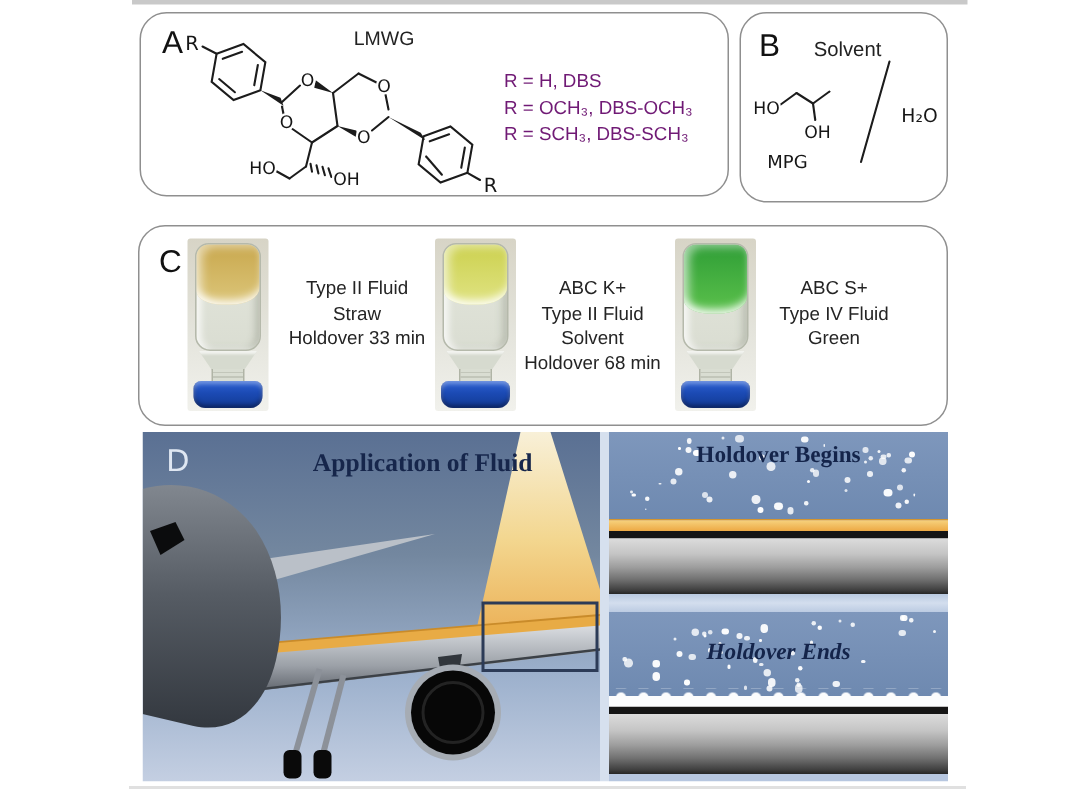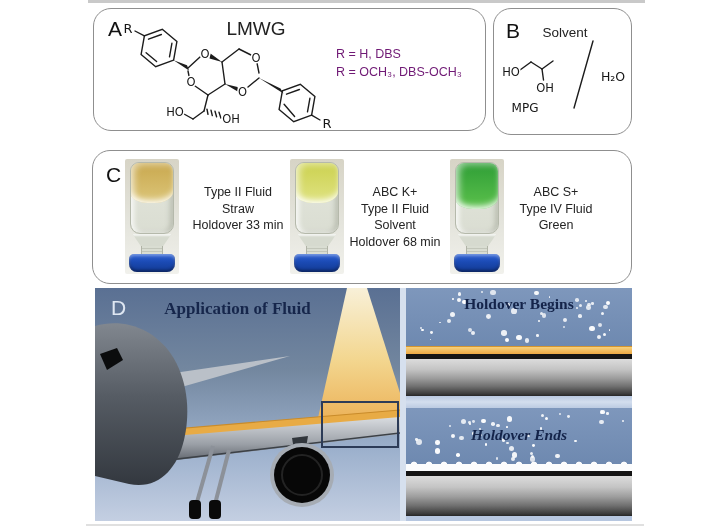--- a/index.html
+++ b/index.html
@@ -7,21 +7,21 @@
         font-family:"Liberation Sans", sans-serif;color:#1c1c1c;}
   .topstrip{position:absolute;left:88px;top:0;width:557px;height:3px;background:#c9c9c9;}
   .botstrip{position:absolute;left:86px;top:524px;width:558px;height:2px;background:#e0e0e0;}
 
   .panel{position:absolute;background:#fff;border:1.6px solid #8f8f8f;border-radius:18px;box-sizing:border-box;}
   #panelA{left:93px;top:8px;width:393px;height:123px;}
   #panelB{left:493px;top:8px;width:139px;height:127px;}
   #panelC{left:92px;top:150px;width:540px;height:134px;}
 
   .plabel{position:absolute;font-size:21px;color:#111;}
-  .lmwg-title{position:absolute;left:110px;top:9px;width:104px;text-align:center;font-size:19px;color:#222;}
+  .lmwg-title{position:absolute;left:110px;top:9px;width:104px;text-align:center;font-size:13px;color:#222;}
   .rlines{position:absolute;left:242px;top:37px;font-size:12.5px;line-height:17.5px;color:#701a75;white-space:nowrap;}
   .solvent-title{position:absolute;left:28px;top:16px;width:86px;text-align:center;font-size:13.5px;color:#222;}
 
   svg text{font-family:"DejaVu Sans","Liberation Sans",sans-serif;fill:#161616;
            paint-order:stroke;stroke:#ffffff;stroke-width:3px;stroke-linejoin:round;}
   .chem-stroke{stroke:#1c1c1c;stroke-width:1.4;fill:none;stroke-linecap:round;}
   .chem-fill{fill:#1c1c1c;stroke:none;}
 
   
   .vial-photo{position:absolute;top:8px;width:54px;height:115px;overflow:hidden;border-radius:2px;
@@ -41,21 +41,21 @@
       box-shadow:inset 0 2px 3px rgba(255,255,255,.35), inset 0 -2px 3px rgba(0,0,20,.4);}
   .vial-caption{position:absolute;top:33px;width:130px;text-align:center;font-size:12.5px;line-height:16.5px;color:#242424;}
 
   
   #panelD{position:absolute;left:95px;top:288px;width:537px;height:233px;overflow:hidden;}
   .d-left{position:absolute;left:0;top:0;width:305px;height:233px;overflow:hidden;
       background:linear-gradient(180deg,#5a7093 0%,#73879f 35%,#9db1cd 70%,#c4cfe2 100%);}
   .d-sep{position:absolute;left:305px;top:0;width:6px;height:233px;background:#d6e0ee;}
   .d-right{position:absolute;left:311px;top:0;width:226px;height:233px;}
   .d-label{position:absolute;left:16px;top:8px;font-size:21px;color:#dfe7f2;}
-  .d-title{position:absolute;left:25px;top:11px;width:235px;text-align:center;
+  .d-title{position:absolute;left:25px;top:11px;width:235px;text-align:right;
       font-family:"Liberation Serif",serif;font-weight:bold;font-size:17px;color:#16264b;}
   .rt-title{position:relative;z-index:3;margin-top:7px;text-align:center;
       font-family:"Liberation Serif",serif;font-weight:bold;font-size:15.5px;color:#14244a;}
   .snow{position:relative;overflow:hidden;background:linear-gradient(180deg,#7e97bc 0%,#6e89b0 100%);}
   .snow.top{height:58px;}
   .snow.bottom{height:56px;}
   .orange-strip{height:8px;background:linear-gradient(180deg,#f6d17c 0%,#eda944 100%);border-top:1px solid #d4952f;box-sizing:border-box;}
   .black-line{height:5px;background:#151515;}
   .wing-gray{background:linear-gradient(180deg,#dcdcdc 0%,#c4c4c4 28%,#9d9d9d 52%,#707070 74%,#3c3c3c 94%,#262626 100%);}
   .wg-top{height:37px;}
@@ -73,20 +73,21 @@
 <div class="page">
   <div class="topstrip"></div>
   <div class="botstrip"></div>
 
   <div class="panel" id="panelA">
     <div class="plabel" style="left:14px;top:8px;">A</div>
     <div class="lmwg-title">LMWG</div>
     <div class="rlines">
       <div>R = H, DBS</div>
       <div>R = OCH₃, DBS-OCH₃</div>
+      <div>R = SCH₃, DBS-SCH₃</div>
     </div>
     <svg width="393" height="123" viewBox="0 0 393 123">
 
       <polygon class="chem-stroke" points="79.6,51.2 61.7,57.7 47.1,45.5 50.4,26.8 68.3,20.3 82.9,32.5"></polygon>
       <line class="chem-stroke" x1="62.6" y1="52.5" x2="52.1" y2="43.7"></line>
       <line class="chem-stroke" x1="54.5" y1="30.2" x2="67.4" y2="25.5"></line>
       <line class="chem-stroke" x1="77.9" y1="34.3" x2="75.5" y2="47.8"></line>
       <line class="chem-stroke" x1="50.4" y1="26.8" x2="41" y2="22"></line>
 
       <polygon class="chem-fill" points="79.6,51.2 93,56.2 95,61.5"></polygon>

